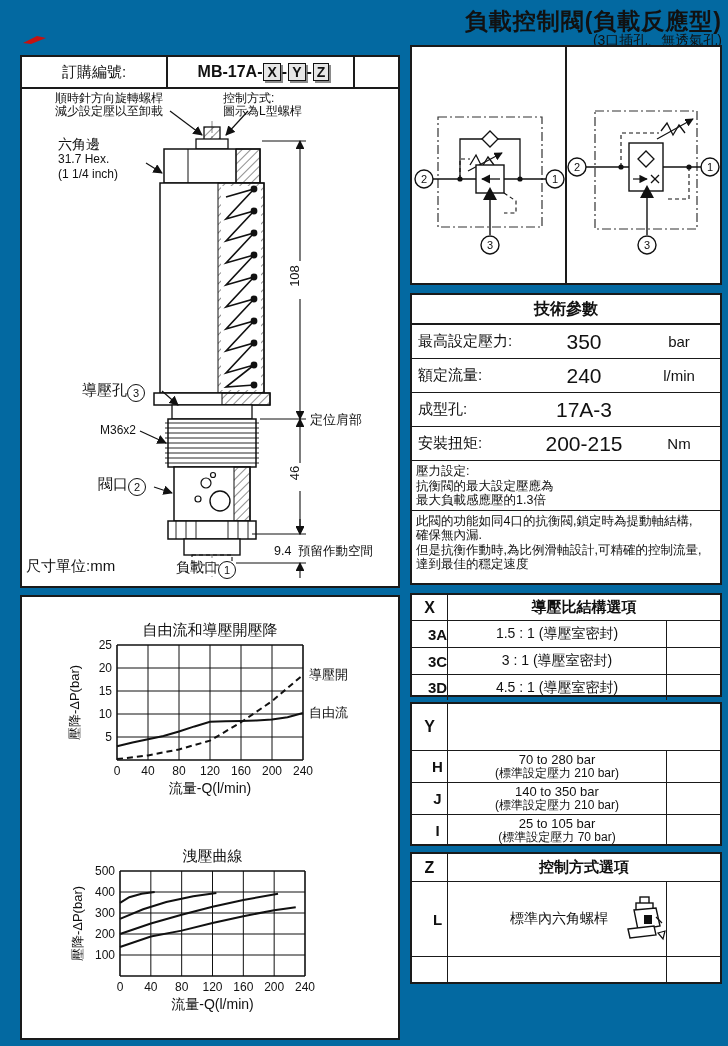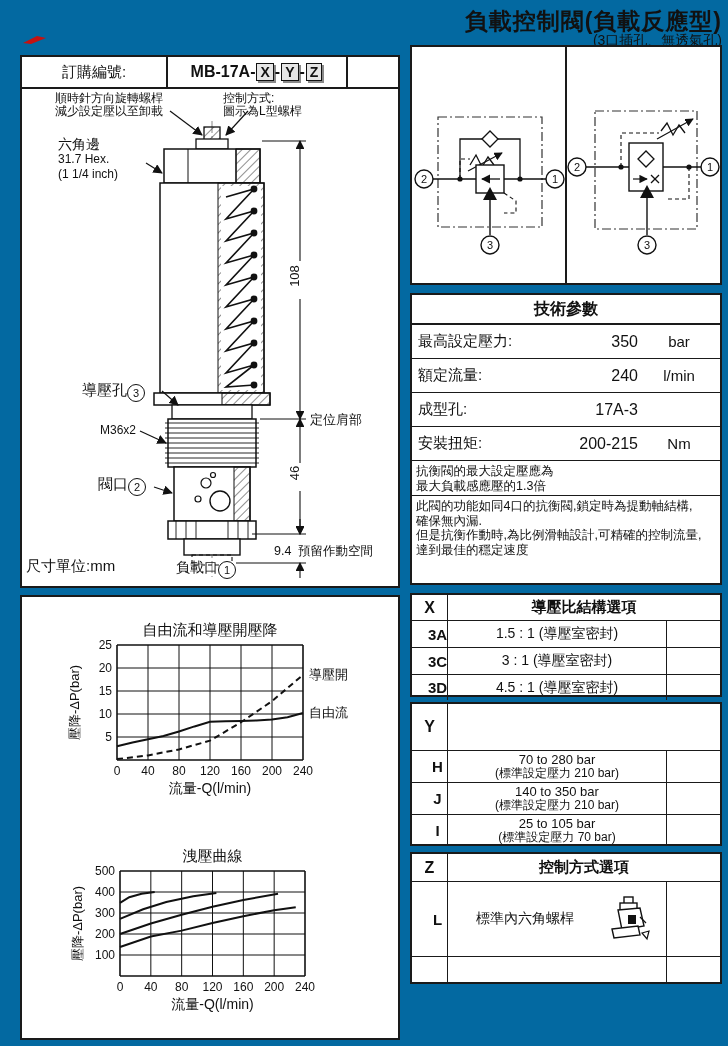--- a/index.html
+++ b/index.html
@@ -5,39 +5,39 @@
   html,body{margin:0;padding:0;background:#fff;}
   .page{position:relative;width:728px;height:1046px;background:#0369a1;overflow:hidden;
         font-family:"Liberation Sans","DejaVu Sans",sans-serif;color:#111;}
   .abs{position:absolute;}
   .box{position:absolute;border:2px solid #1a1a1a;background:#fff;box-sizing:border-box;}
   
   .title{position:absolute;right:6px;top:6px;font-size:23px;font-weight:bold;letter-spacing:1px;}
   .subtitle{position:absolute;right:6px;top:32px;font-size:14px;font-weight:normal;}
   
   .order-row{position:absolute;left:0;top:0;width:100%;height:32px;display:flex;
-             border-bottom:2px solid #1a1a1a;box-sizing:border-box;align-items:center;}
+             border-bottom:2px solid #1a1a1a;box-sizing:border-box;align-items:center;gap:7px;}
   .oc1{width:146px;height:100%;border-right:2px solid #1a1a1a;display:flex;align-items:center;justify-content:center;font-size:15px;box-sizing:border-box;}
   .oc2{width:180px;height:100%;border-right:2px solid #1a1a1a;display:flex;align-items:center;justify-content:center;font-size:16px;font-weight:bold;box-sizing:border-box;}
   .oc3{flex:1;height:100%;}
   .cb{display:inline-block;border:1.5px solid #111;background:#e6e6e6;box-shadow:2px 2px 0 #8a8a8a;
       padding:0 3px;margin:0 1px;font-weight:bold;font-size:14px;line-height:16px;}
   
   .note{position:absolute;font-size:12px;line-height:13px;}
   .lbl{position:absolute;font-size:15px;white-space:nowrap;}
   .lbl-sm{position:absolute;font-size:12px;white-space:nowrap;}
   .circ{display:inline-block;width:16px;height:16px;border:1.5px solid #111;border-radius:50%;
         text-align:center;line-height:16px;font-size:11px;vertical-align:-2px;background:#fff;}
   
   .spec-head{height:28px;border-bottom:2px solid #1a1a1a;display:flex;align-items:center;justify-content:center;
              font-size:16px;font-weight:bold;}
   .spec-row{display:grid;grid-template-columns:118px 1fr 82px;height:33px;border-bottom:1.5px solid #1a1a1a;
             align-items:center;font-size:15px;}
   .spec-row .sl{padding-left:6px;}
-  .spec-row .sv{text-align:right;font-size:16px;}
+  .spec-row .sv{text-align:center;font-size:21px;}
   .spec-row .su{text-align:center;font-size:15px;}
   .noteblock{font-size:12.5px;line-height:14.5px;padding:3px 4px 2px 4px;}
   .notesep{border-top:1.5px solid #1a1a1a;}
   
   .opt-head{display:grid;grid-template-columns:36px 1fr;border-bottom:1.5px solid #1a1a1a;}
   .opt-head .hc{border-right:1.5px solid #1a1a1a;display:flex;align-items:center;justify-content:center;font-weight:bold;font-size:16px;}
   .opt-head .ht{display:flex;align-items:center;justify-content:center;font-weight:bold;font-size:15px;}
   .opt-row{display:grid;grid-template-columns:36px 1fr 54px;border-bottom:1.5px solid #1a1a1a;}
   .opt-row:last-child{border-bottom:none;}
   .opt-row .rc{border-right:1.5px solid #1a1a1a;display:flex;align-items:center;justify-content:center;font-weight:bold;font-size:15px;padding-left:16px;}
@@ -348,20 +348,21 @@
       <div class="sl">成型孔:</div>
         <div class="sv">17A-3</div>
         <div class="su"></div>
     </div>
     <div class="spec-row">
       <div class="sl">安裝扭矩:</div>
         <div class="sv">200-215</div>
         <div class="su">Nm</div>
     </div>
     <div class="noteblock">
+      <div>壓力設定:</div>
       <div>抗衡閥的最大設定壓應為</div>
       <div>最大負載感應壓的1.3倍</div>
     </div>
     <div class="noteblock notesep">
       <div>此閥的功能如同4口的抗衡閥,鎖定時為提動軸結構,</div>
       <div>確保無內漏.</div>
       <div>但是抗衡作動時,為比例滑軸設計,可精確的控制流量,</div>
       <div>達到最佳的穩定速度</div>
     </div>
   </div>
@@ -418,21 +419,21 @@
     </div>
   </div>
 
   <div class="box" style="left:410px;top:852px;width:312px;height:132px;">
     <div class="opt-head" style="height:27px;">
       <div class="hc">Z</div>
         <div class="ht">控制方式選項</div>
     </div>
     <div class="opt-row" style="height:74px;">
       <div class="rc">L</div>
-      <div class="rd" style="flex-direction:row;justify-content:center;padding-left:12px;gap:32px;">
+      <div class="rd" style="flex-direction:row;justify-content:flex-end;padding-left:12px;gap:14px;">
         <span>標準內六角螺桿</span>
         <svg width="44" height="48" viewBox="0 0 44 48">
           <rect x="18" y="2" width="9" height="7" fill="#fff" stroke="#111" stroke-width="1.4"></rect>
           <rect x="14" y="8" width="17" height="7" fill="#fff" stroke="#111" stroke-width="1.4"></rect>
           <polygon points="12,15 34,13 38,31 16,35" fill="#fff" stroke="#111" stroke-width="1.4"></polygon>
           <rect x="22" y="20" width="8" height="9" fill="#111"></rect>
           <polygon points="6,34 32,31 34,40 8,43" fill="#fff" stroke="#111" stroke-width="1.4"></polygon>
           <line x1="34" y1="22" x2="40" y2="28" stroke="#111" stroke-width="1.3"></line>
           <polygon points="36,38 43,36 41,44" fill="#fff" stroke="#111" stroke-width="1.2"></polygon>
         </svg>

